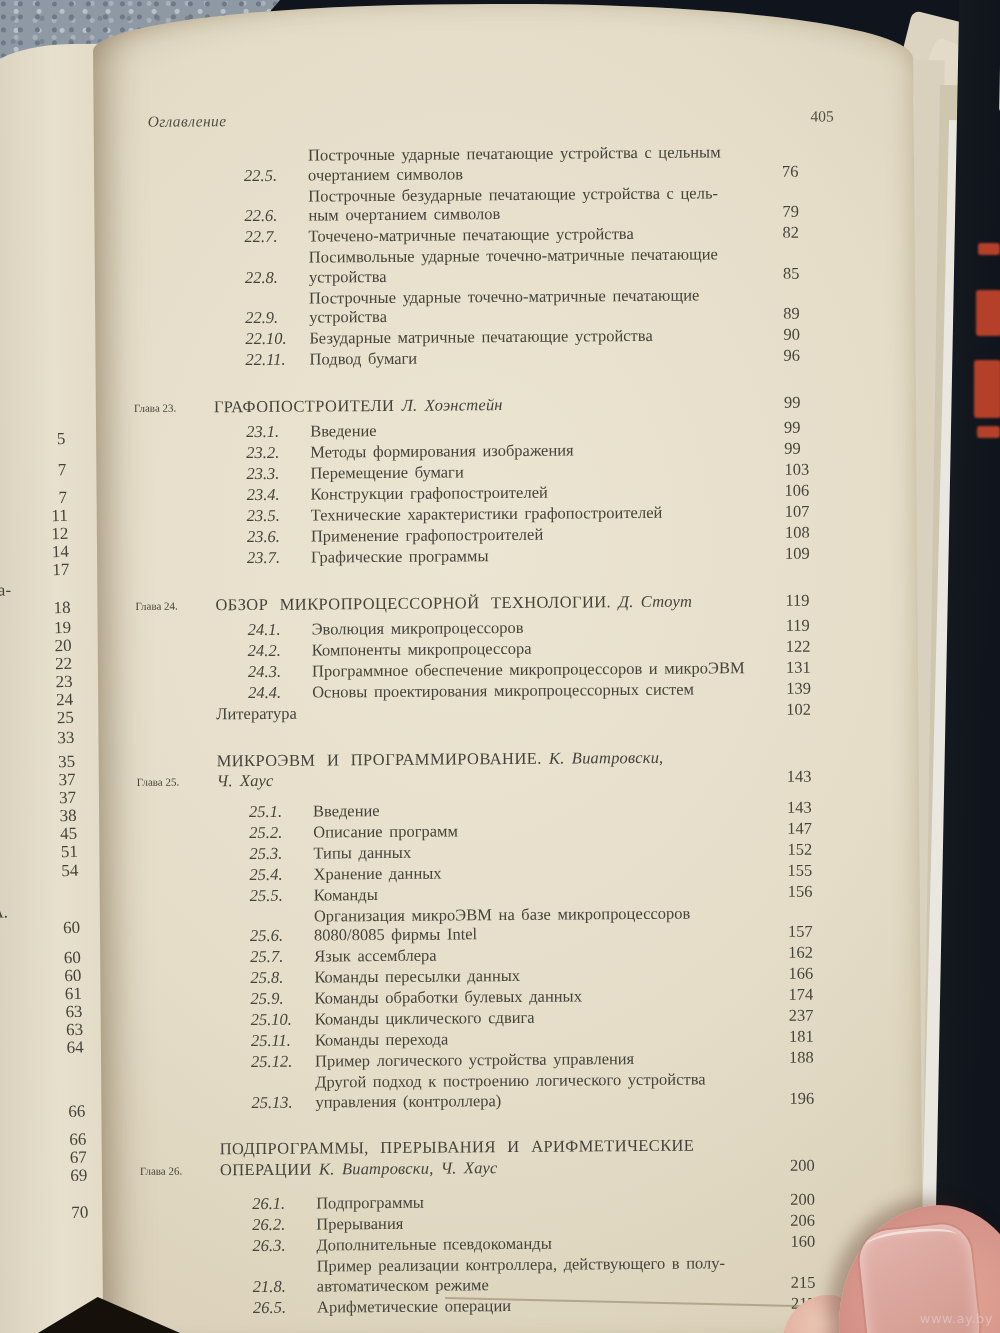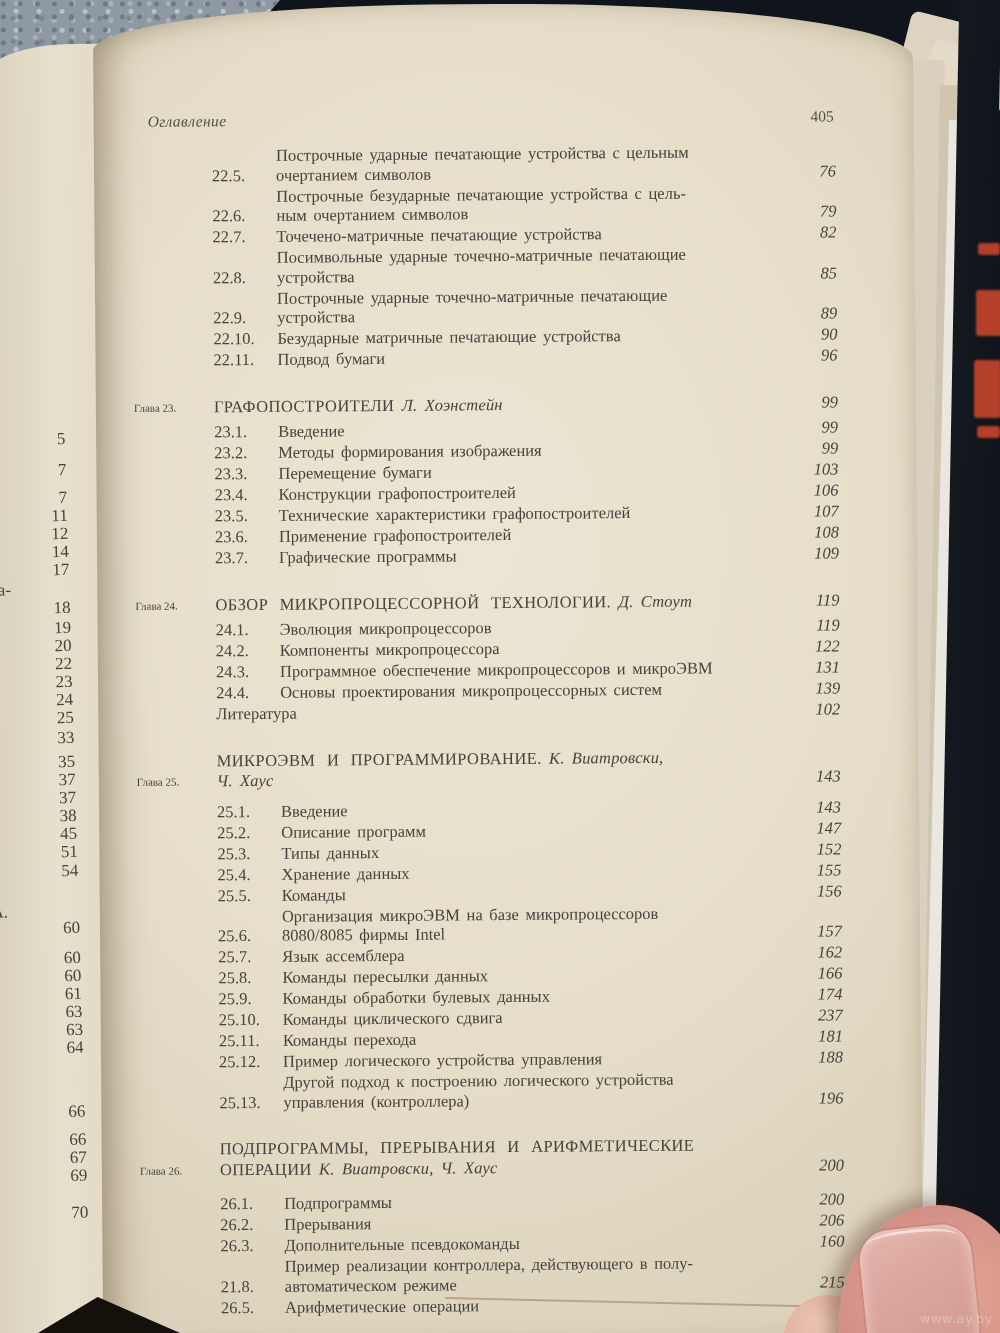--- a/index.html
+++ b/index.html
@@ -61,23 +61,23 @@
     transform:rotate(-.45deg);}
   .page-content{padding:86px 78px 0 38px;color:#45443c;font-size:16.5px;}
   .running-head{display:flex;justify-content:space-between;align-items:baseline;
     margin:0 2px 16px 16px;font-size:15.5px;color:#514f46;}
   .running-title{font-style:italic;letter-spacing:.4px;margin-top:20px;}
   .running-folio{font-style:normal;}
 
   .block{margin-top:27px;}
   .block:first-child{margin-top:0;}
   .row{display:flex;align-items:flex-end;line-height:19.5px;margin-top:1.5px;}
-  .num{width:64px;margin-left:80px;flex:none;}
+  .num{width:64px;margin-left:112px;flex:none;font-style:italic;}
   .title{flex:1;padding-right:12px;white-space:pre-line;word-spacing:2.5px;}
-  .page-num{width:54px;flex:none;text-align:right;font-style:italic;}
+  .page-num{width:54px;flex:none;text-align:left;}
   .row.plain .title{margin-left:80px;}
   .row.chapter{line-height:20.5px;}
   .row.chapter .label{width:80px;flex:none;font-size:11px;}
   .row.chapter .title{word-spacing:7px;letter-spacing:.4px;}
   .ctitle{white-space:pre-line;}
   .author{font-style:italic;white-space:pre-line;letter-spacing:.2px;word-spacing:3px;}
 
   .bottom-sheet-line{position:absolute;left:445px;top:1302px;width:440px;height:2px;z-index:6;
     background:rgba(125,110,78,.45);transform:rotate(1.3deg);}
   .cover-corner{position:absolute;left:38px;top:1293px;width:142px;height:40px;z-index:8;

